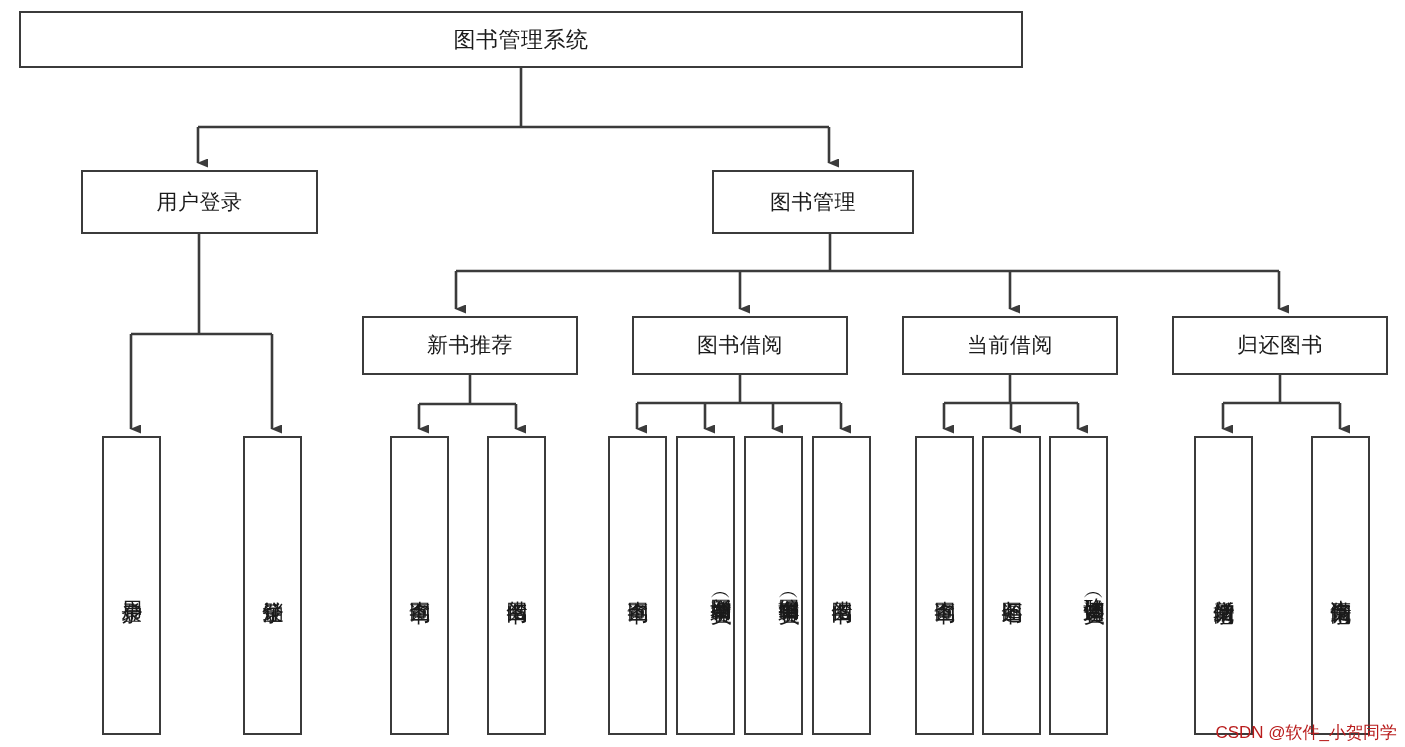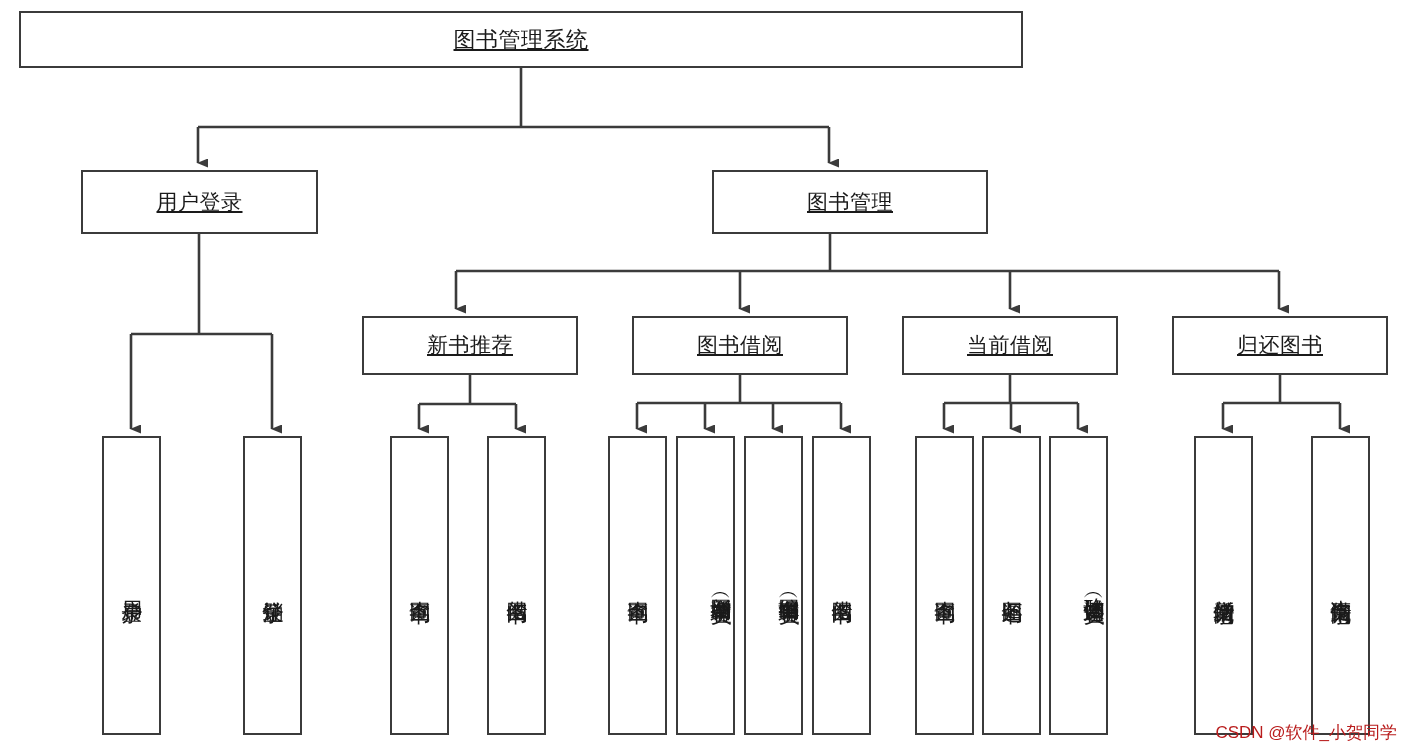--- a/index.html
+++ b/index.html
@@ -35,21 +35,20 @@
     align-items: center;
     justify-content: center;
     color: #1a1a1a;
     text-align: center;
     line-height: 1.18;
     z-index: 2;
   }
   .node.horizontal {
     font-size: 21px;
     letter-spacing: 0.5px;
-    text-decoration: underline;
   }
   .node.vertical {
     writing-mode: vertical-rl;
     text-orientation: upright;
     font-size: 21px;
     letter-spacing: 1px;
     padding: 4px 0;
     align-items: flex-start;
     justify-content: center;
   }
@@ -123,21 +122,21 @@
       <path d="M1223,403 L1340,403"></path>
       <path d="M1223,403 L1223,429" marker-end="url(#arrowhead)"></path>
       <path d="M1340,403 L1340,429" marker-end="url(#arrowhead)"></path>
     </g>
   </svg>
 
   <div class="node horizontal" id="node-root" style="left:19px; top:11px; width:1004px; height:57px;">图书管理系统</div>
 
   <div class="node horizontal" style="left:81px; top:170px; width:237px; height:64px;">用户登录</div>
 
-  <div class="node horizontal" style="left:712px; top:170px; width:276px; height:64px;">图书管理</div>
+  <div class="node horizontal" style="left:712px; top:170px; width:202px; height:64px;">图书管理</div>
 
   <div class="node horizontal" style="left:632px; top:316px; width:216px; height:59px;">图书借阅</div>
 
   <div class="node horizontal" style="left:362px; top:316px; width:216px; height:59px;">新书推荐</div>
 
   <div class="node horizontal" style="left:902px; top:316px; width:216px; height:59px;">当前借阅</div>
 
   <div class="node horizontal" style="left:1172px; top:316px; width:216px; height:59px;">归还图书</div>
 
   <div class="node vertical level-2-child" style="left:102px; top:436px; width:59px; height:299px;">用户登录</div>

